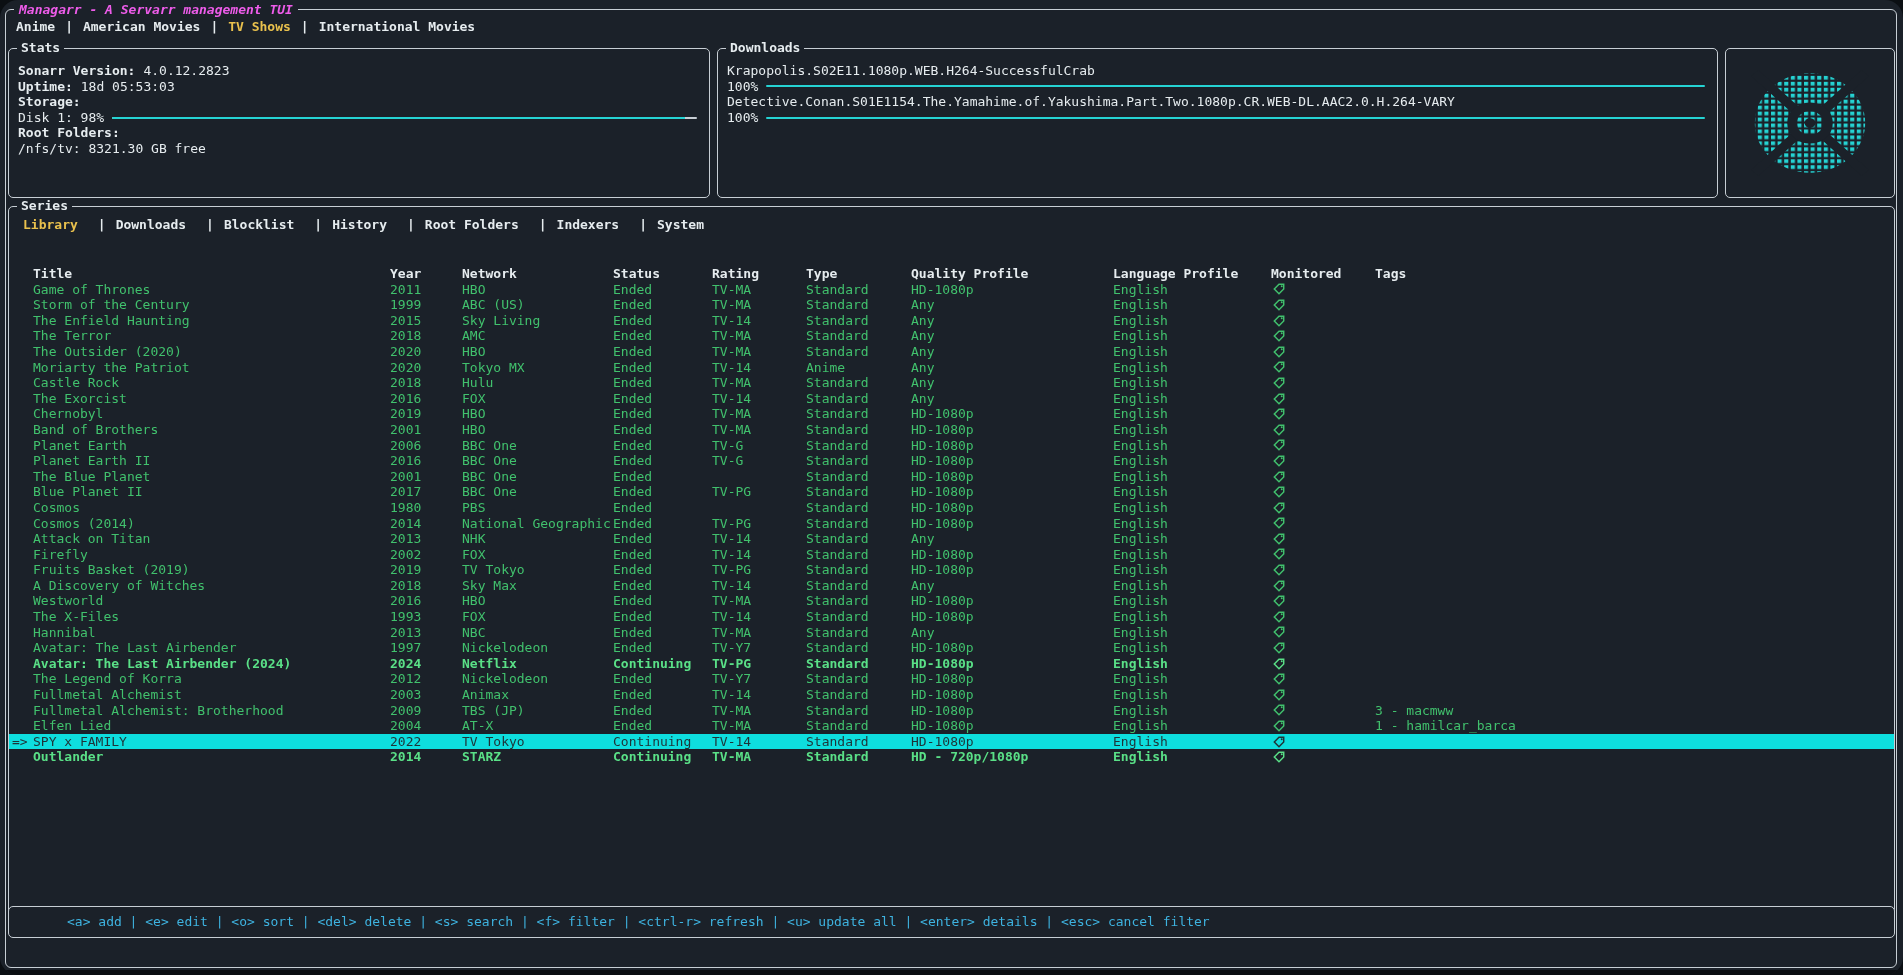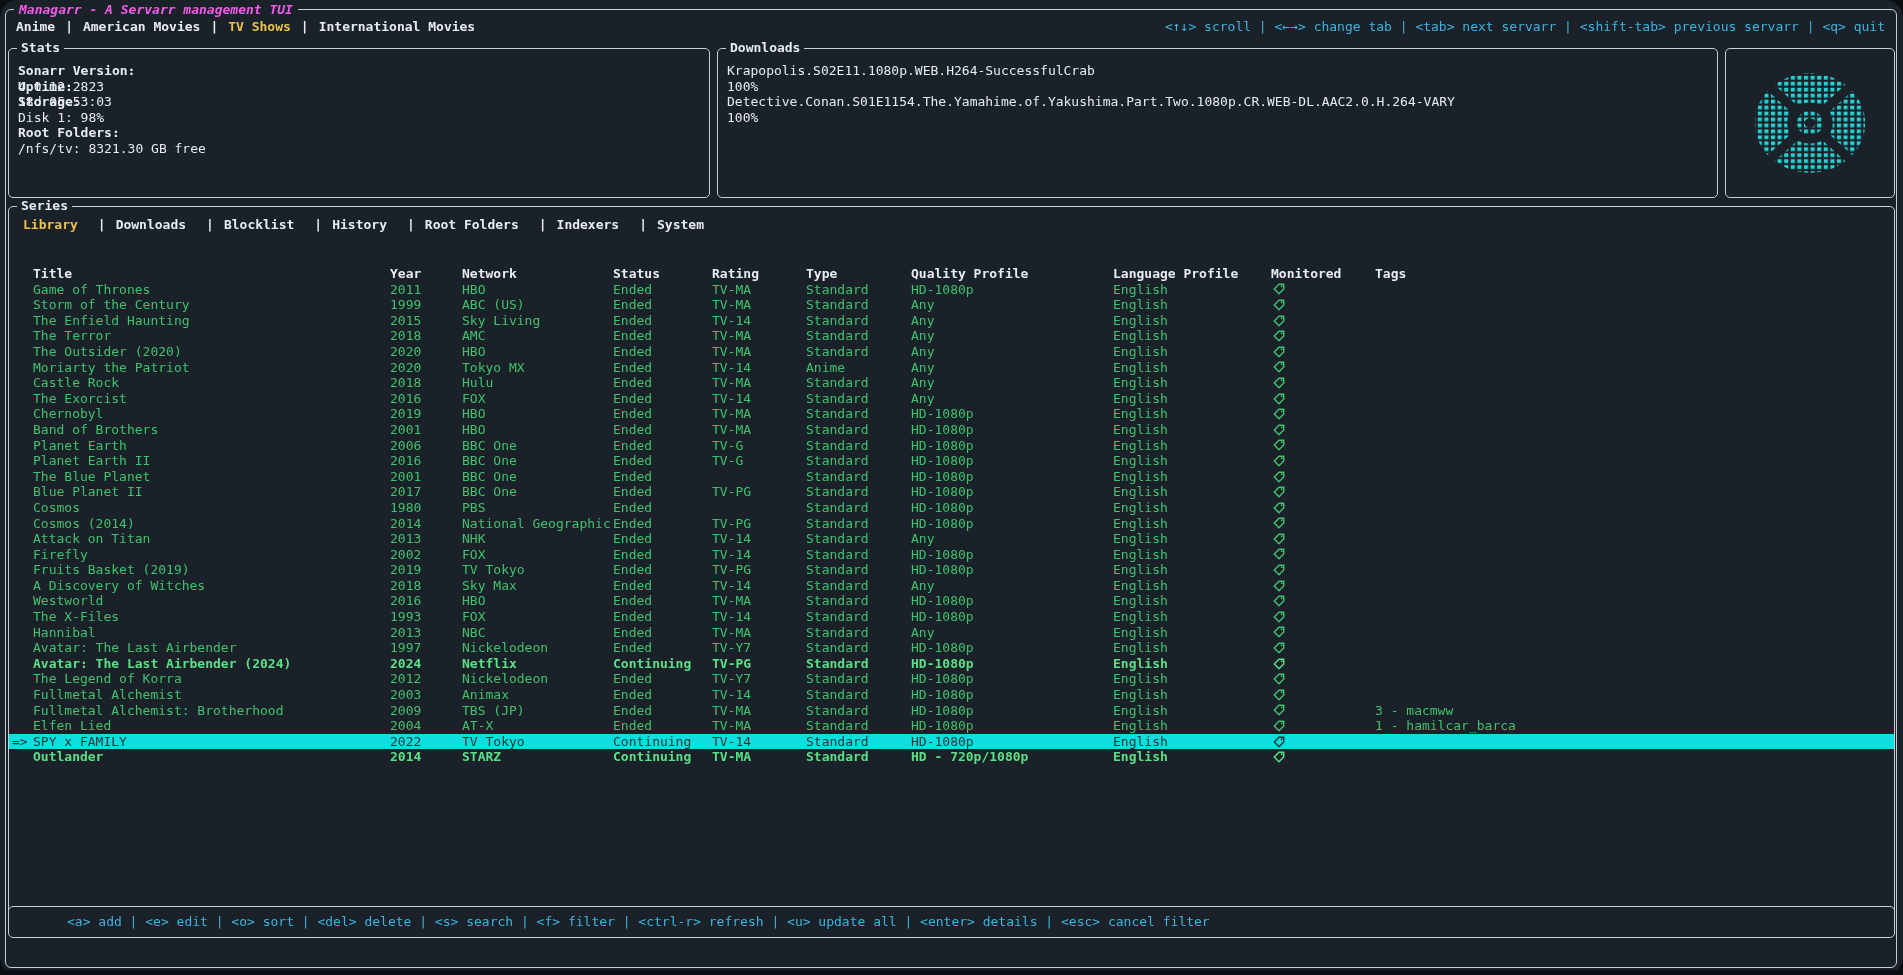--- a/index.html
+++ b/index.html
@@ -23,21 +23,21 @@
   .tab + .tab::before { content:"|"; color:var(--text,#e6ecef); margin:0 10px; font-weight:bold; }
   .main-tabs { position:absolute; left:16px; top:19px; }
   .top-help { position:absolute; right:18px; top:19px; color:var(--help,#3eb3e0); white-space:nowrap; }
 
   
   .stats-panel { left:8px; top:48px; width:702px; height:150px; }
   .downloads-panel { left:717px; top:48px; width:1001px; height:150px; }
   .logo-panel { left:1725px; top:48px; width:170px; height:150px; display:flex; align-items:center; justify-content:center; }
 
   .panel-body { padding:14px 12px 0 9px; }
-  .stat-line { height:15.6px; line-height:15.6px; display:flex; white-space:nowrap;flex-direction:column; }
+  .stat-line { height:15.6px; line-height:15.6px; display:flex; white-space:nowrap; }
   .lbl { font-weight:bold; margin-right:8px; }
   .gauge-label { margin-right:8px; }
   .gauge-track { flex:1; height:2px; background:var(--border,#c7ced4); align-self:center; border-radius:1px; overflow:hidden; }
   .gauge-fill { display:block; height:2px; background:var(--accent-cyan,#25d3d3); }
   .dl-name { height:15.6px; line-height:15.6px; white-space:nowrap; overflow:hidden; }
 
   
   .series-panel { left:8px; top:206px; width:1887px; height:723px; }
   .series-tabs { padding:10px 14px 0 14px;gap:10px; }
   .table { margin-top:34px; }
@@ -61,21 +61,20 @@
 
   <div class="outer-frame"></div>
   <span class="app-title">Managarr - A Servarr management TUI</span>
 
   <div class="tabs main-tabs">
     <span class="tab">Anime</span>
     <span class="tab">American Movies</span>
     <span class="tab active">TV Shows</span>
     <span class="tab">International Movies</span>
   </div>
-  <div class="top-help">&lt;↑↓&gt; scroll | &lt;←→&gt; change tab | &lt;tab&gt; next servarr | &lt;shift-tab&gt; previous servarr | &lt;q&gt; quit</div>
 
   <div class="panel stats-panel">
     <span class="panel-title">Stats</span>
     <div class="panel-body">
       <div class="stat-line">
         <span class="lbl">Sonarr Version:</span>
         <span>4.0.12.2823</span>
       </div>
       <div class="stat-line">
         <span class="lbl">Uptime:</span>

